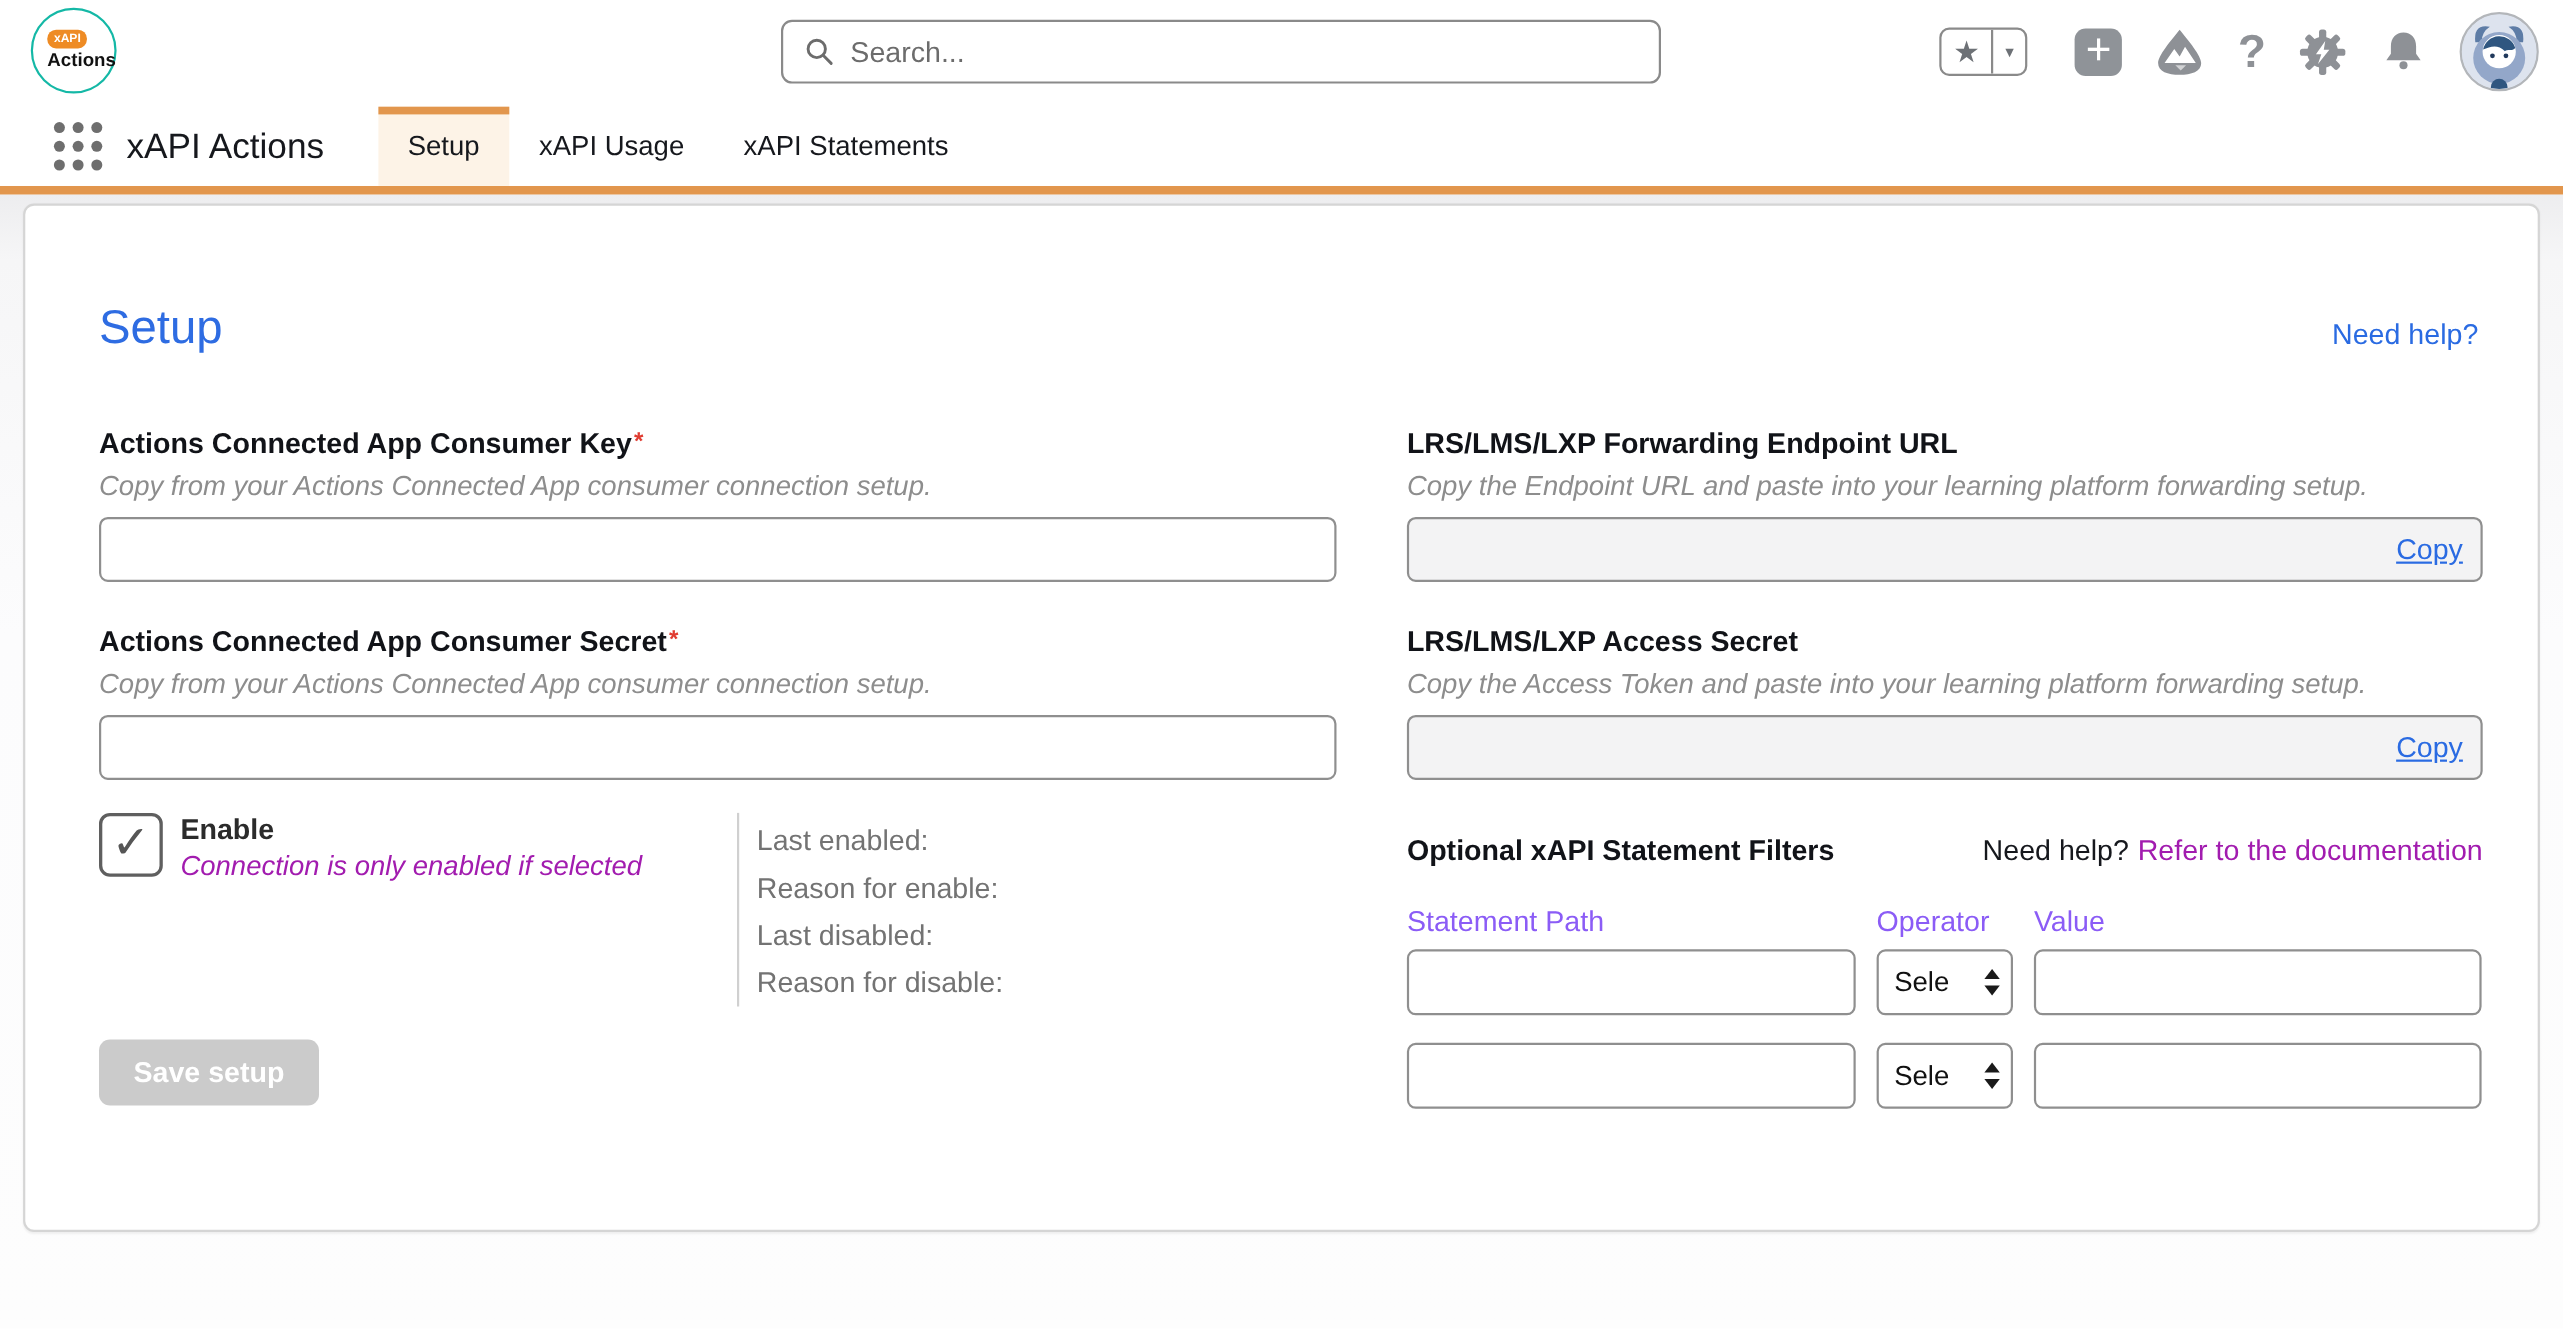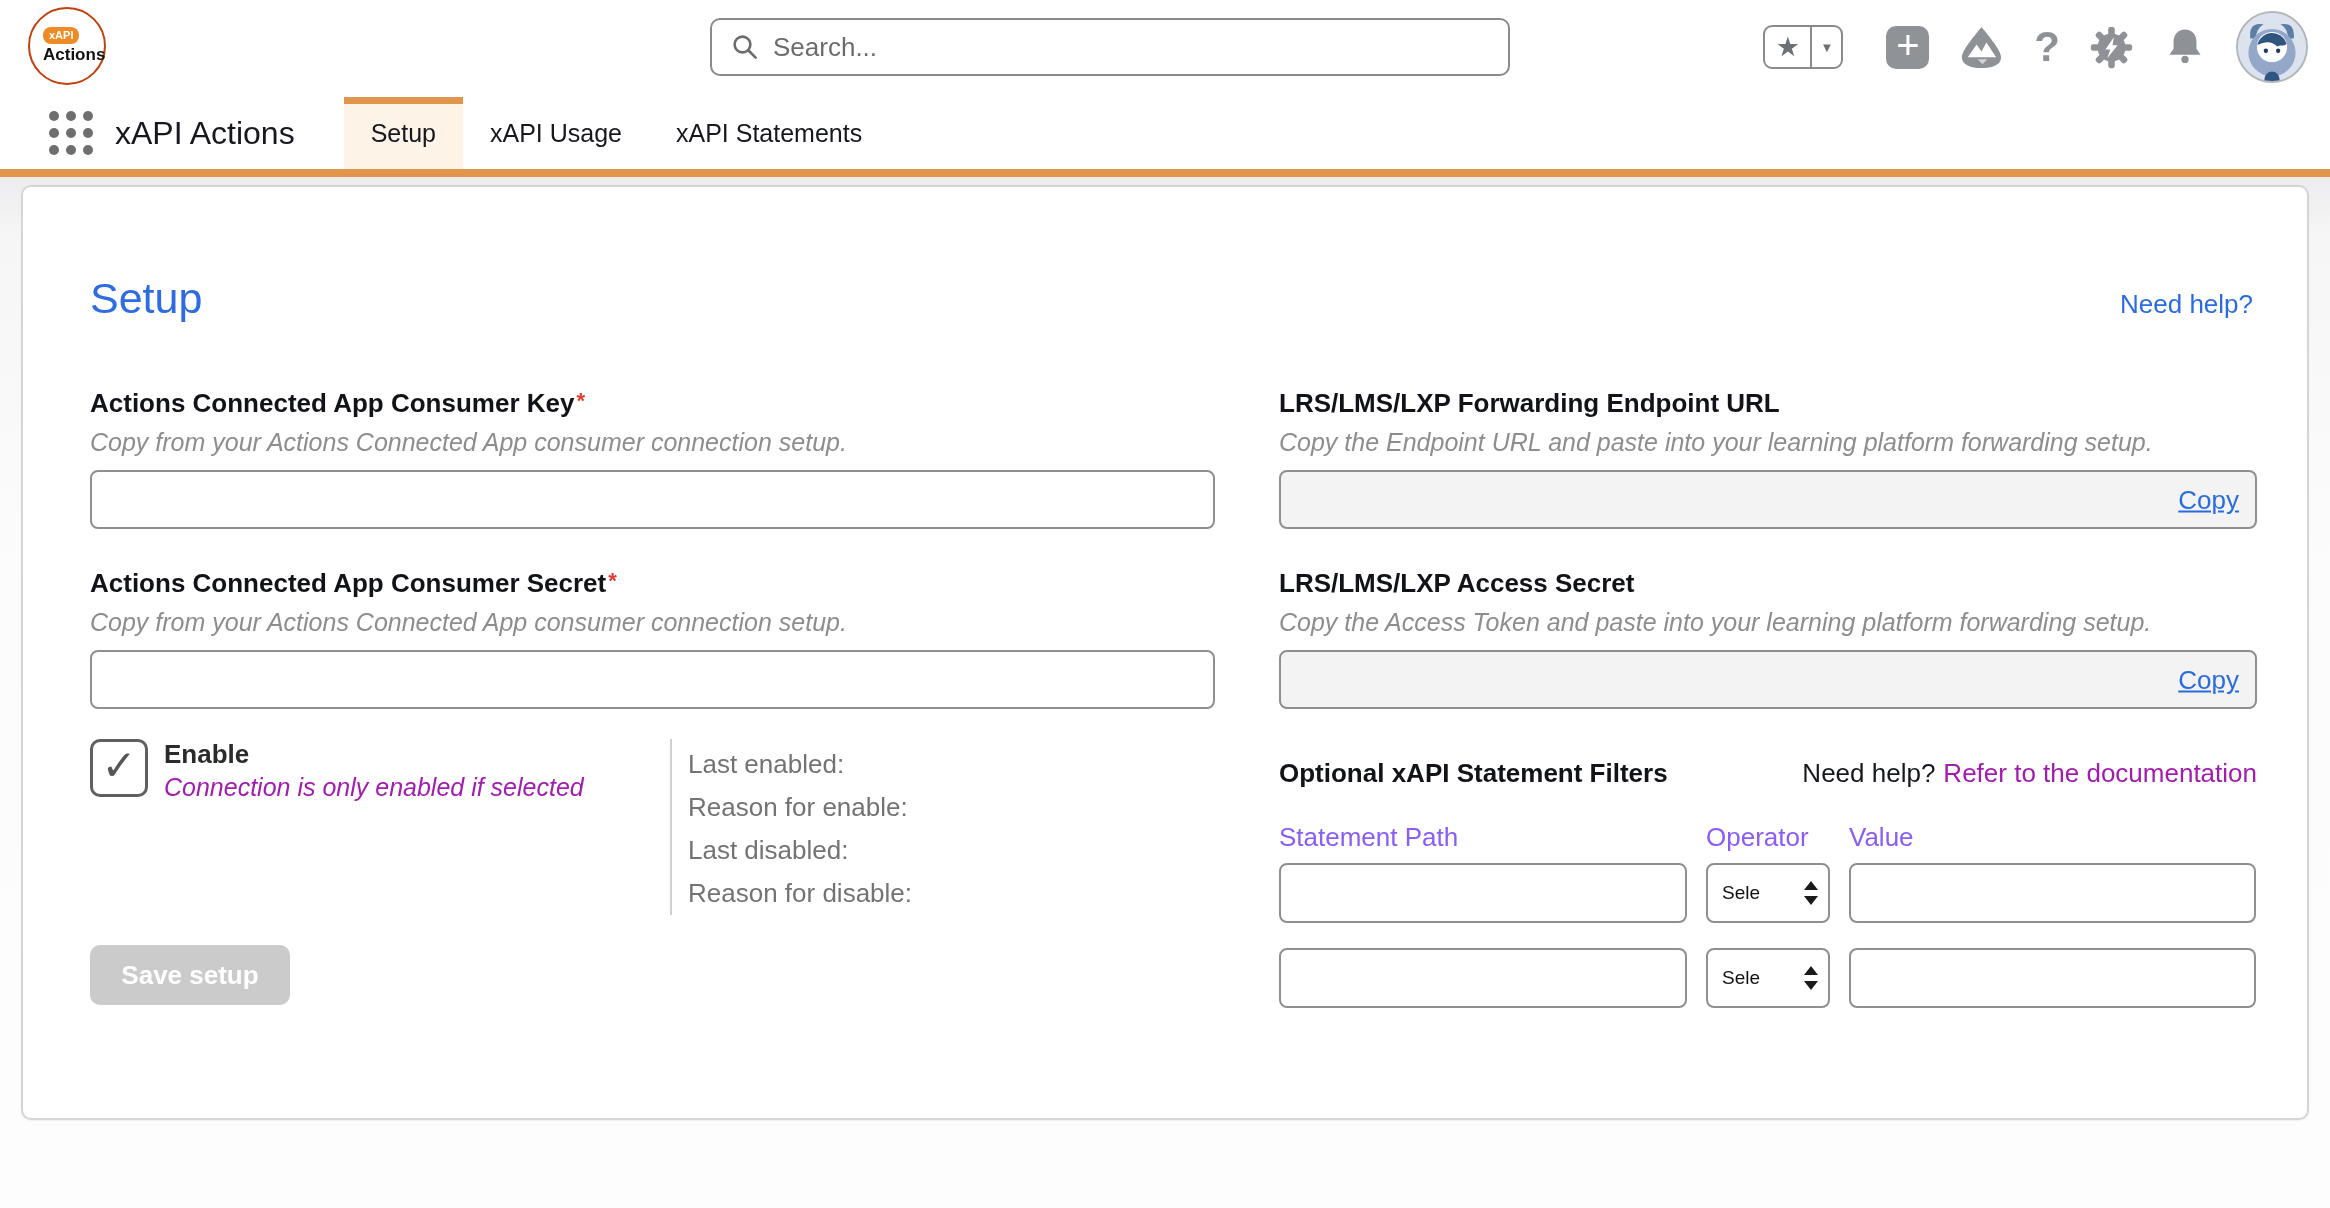--- a/index.html
+++ b/index.html
@@ -9,21 +9,21 @@
     background: #ffffff;
     color: #16181d;
   }
 
   
   .header { position: relative; height: 169px; background: #fff; }
 
   .app-logo {
     position: absolute; left: 28px; top: 7px;
     width: 78px; height: 78px; border-radius: 50%;
-    border: 2px solid #c2410c; background: #fff;
+    border: 2px solid #14b8a6; background: #fff;
     display: flex; flex-direction: column; justify-content: center; align-items: flex-start;
     padding-left: 13px;
   }
   .logo-badge {
     background: #ee8b24; color: #fff; font-size: 11px; font-weight: 700;
     padding: 2px 6px; border-radius: 8px; line-height: 1.1;
   }
   .logo-name { font-size: 17px; font-weight: 700; color: #111; margin-top: 1px; }
 
   .search-box {
@@ -158,21 +158,21 @@
   }
   .filter-input {
     height: 60px; width: 100%; border: 2px solid #8f8f8f; border-radius: 8px;
     font-size: 26px; padding: 0 14px; outline: none; font-family: "Liberation Sans", sans-serif;
   }
   .op-select {
     height: 60px; border: 2px solid #8f8f8f; border-radius: 8px; background: #fff;
     display: flex; align-items: center; justify-content: space-between;
     padding: 0 10px 0 14px; cursor: pointer;
   }
-  .op-text { font-size: 19px; color: #111; overflow: hidden; white-space: nowrap; }
+  .op-text { font-size: 25px; color: #111; overflow: hidden; white-space: nowrap; }
   .stepper { display: flex; flex-direction: column; align-items: center; gap: 6px; }
   .tri-up { width: 0; height: 0; border-left: 7px solid transparent; border-right: 7px solid transparent; border-bottom: 9px solid #1a1a1a; }
   .tri-down { width: 0; height: 0; border-left: 7px solid transparent; border-right: 7px solid transparent; border-top: 9px solid #1a1a1a; }
 </style>
 </head>
 <body>
 
 <div class="header">
 
   <div class="app-logo">

